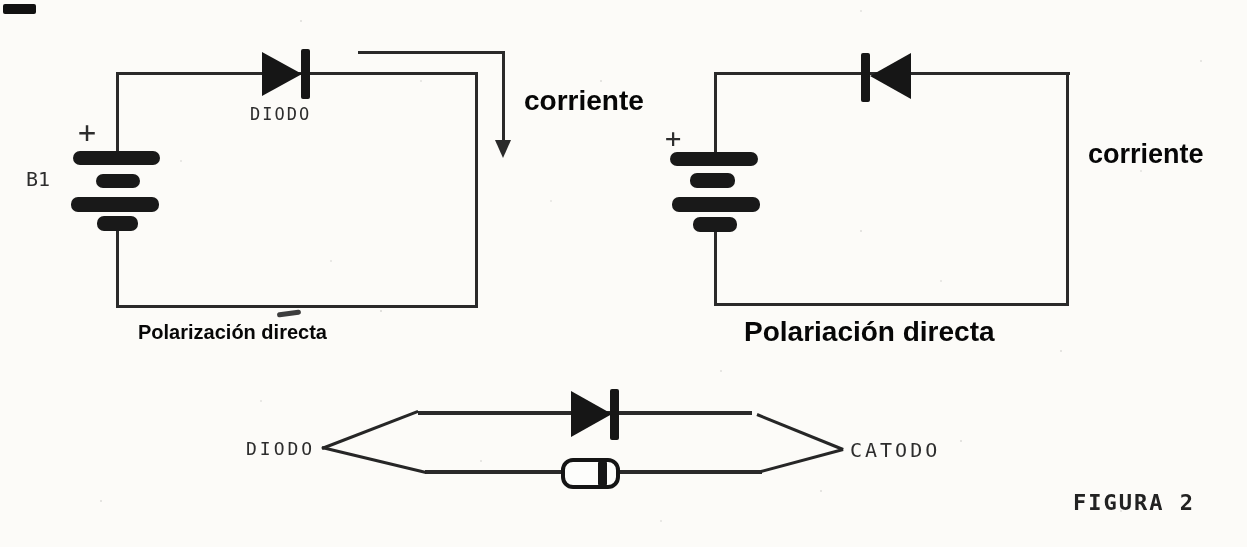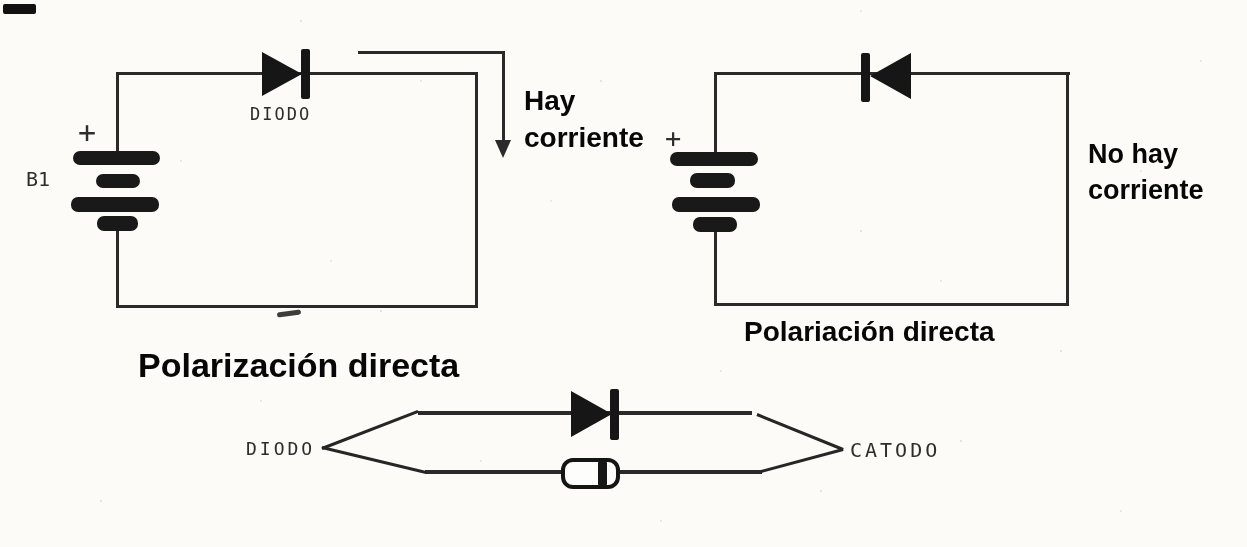--- a/index.html
+++ b/index.html
@@ -59,47 +59,45 @@
 
     <div class="tri-right" style="left:262px;top:52px;"></div>
     <div class="bar" style="left:301px;top:49px;width:9px;height:50px;"></div>
     <div class="mono" style="left:250px;top:104px;font-size:17px;letter-spacing:2px;text-align:center;">DIODO</div>
 
     <div class="wire" style="left:358px;top:51px;width:147px;height:3px;"></div>
     <div class="wire" style="left:502px;top:51px;width:3px;height:95px;"></div>
     <div class="arrowhead-down" style="left:495px;top:140px;"></div>
 
     <div class="boldlbl" style="left:524px;top:82px;font-size:28px;line-height:37px;">
-      <div>Hay</div>
       <div>corriente</div>
     </div>
 
     <div class="scan-dash" style="left:277px;top:311px;width:24px;height:5px;transform:rotate(-8deg);"></div>
 
-    <div class="boldlbl" style="left:138px;top:321px;font-size:34px;margin-top:25px;">Polarización directa</div>
+    <div class="boldlbl" style="left:138px;top:321px;font-size:20px;">Polarización directa</div>
   </div>
 
   <div>
     <div class="wire" style="left:714px;top:72px;width:356px;height:3px;"></div>
     <div class="wire" style="left:1066px;top:72px;width:3px;height:234px;"></div>
     <div class="wire" style="left:714px;top:303px;width:355px;height:3px;"></div>
     <div class="wire" style="left:714px;top:72px;width:3px;height:82px;"></div>
     <div class="wire" style="left:714px;top:231px;width:3px;height:75px;"></div>
 
     <div class="plate" style="left:670px;top:152px;width:88px;height:14px;"></div>
     <div class="plate" style="left:690px;top:173px;width:45px;height:15px;"></div>
     <div class="plate" style="left:672px;top:197px;width:88px;height:15px;"></div>
     <div class="plate" style="left:693px;top:217px;width:44px;height:15px;"></div>
     <div class="mono" style="left:665px;top:122px;font-size:27px;font-weight:400;">+</div>
 
     <div class="bar" style="left:861px;top:53px;width:9px;height:49px;"></div>
     <div class="tri-left" style="left:870px;top:53px;"></div>
 
     <div class="boldlbl" style="left:1088px;top:136px;font-size:27px;line-height:36px;">
-      <div>No hay</div>
       <div>corriente</div>
     </div>
 
     <div class="boldlbl" style="left:744px;top:316px;font-size:28px;">Polariación directa</div>
   </div>
 
   <div>
     <div class="mono" style="left:246px;top:438px;font-size:18px;letter-spacing:3px;">DIODO</div>
     <div class="mono" style="left:850px;top:438px;font-size:20px;letter-spacing:3px;">CATODO</div>
 
@@ -110,14 +108,15 @@
     <div class="diag" style="left:757px;top:413px;width:93px;transform:rotate(22.1deg);"></div>
     <div class="diag" style="left:761px;top:470px;width:85px;transform:rotate(-15deg);"></div>
 
     <div class="tri-right" style="left:571px;top:391px;border-top-width:23px;border-bottom-width:23px;border-left-width:41px;"></div>
     <div class="bar" style="left:610px;top:389px;width:9px;height:51px;"></div>
 
     <div class="pkg" style="left:561px;top:458px;width:51px;height:23px;"></div>
     <div class="bar" style="left:598px;top:461px;width:9px;height:25px;"></div>
   </div>
 
+  <div class="mono" style="left:1073px;top:490px;font-size:22px;font-weight:700;letter-spacing:2px;color:#222;">FIGURA 2</div>
 
 </div>
 
 </body></html>

